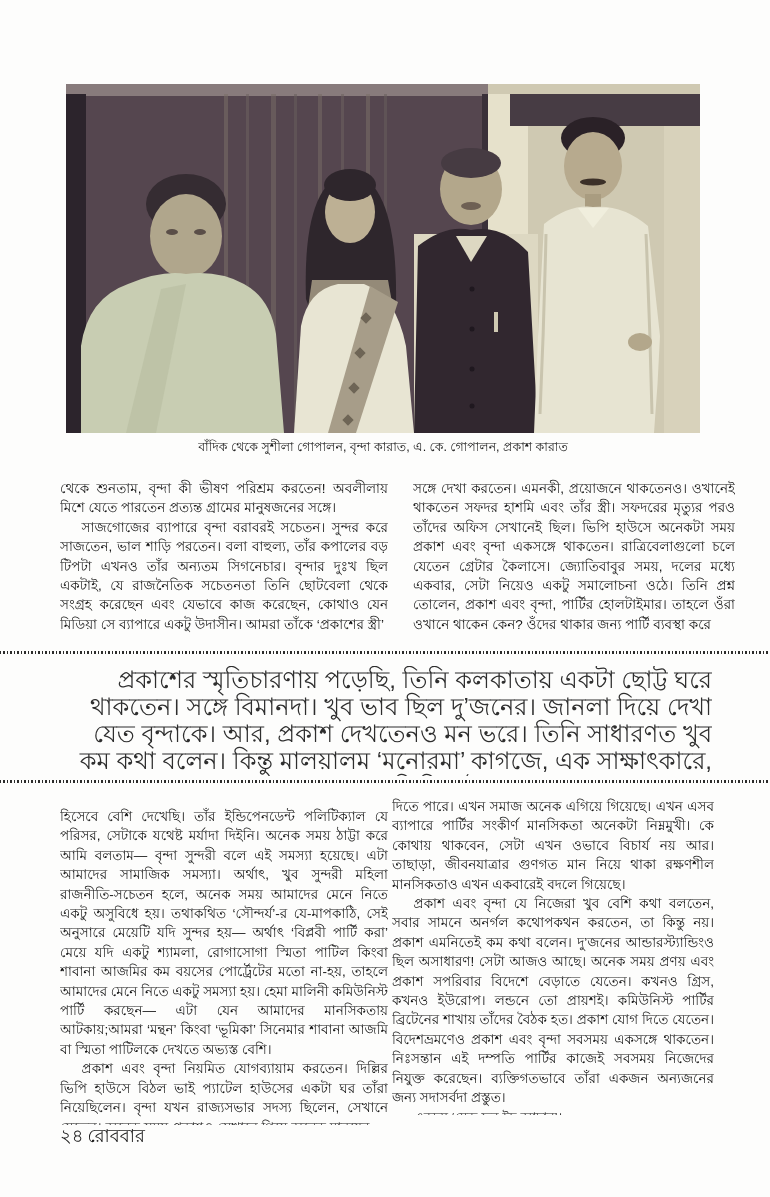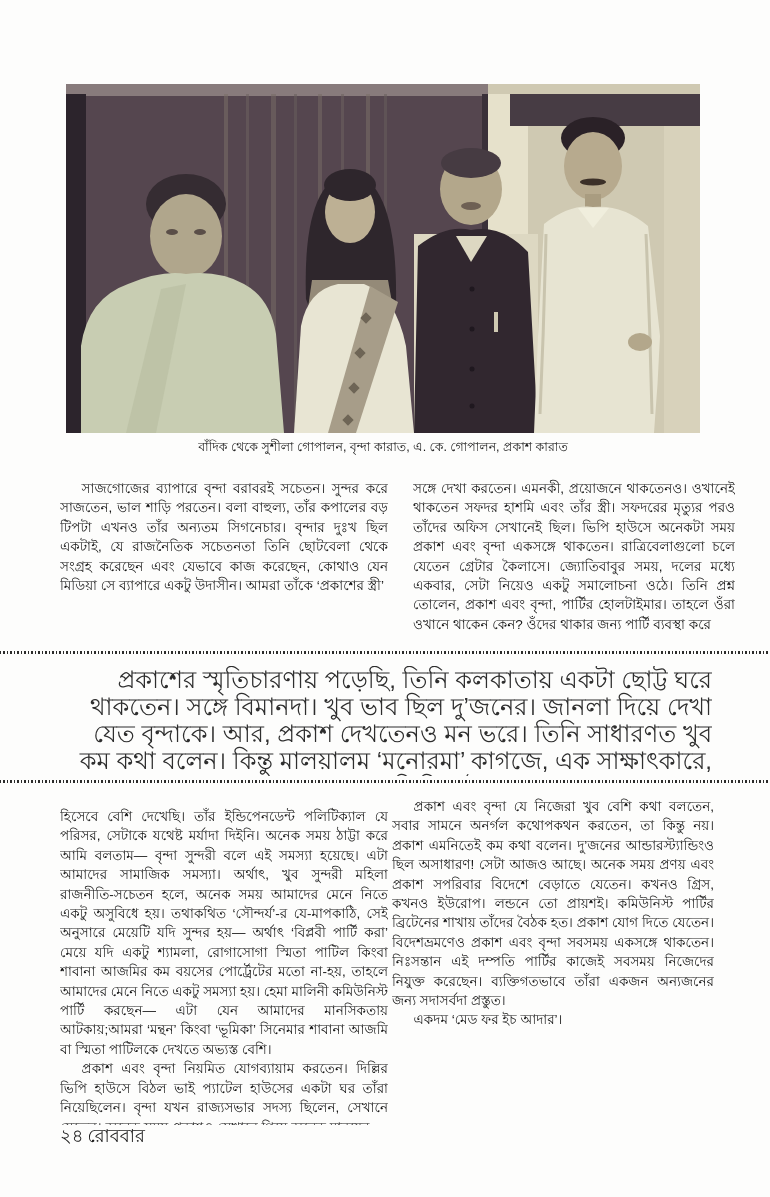--- a/index.html
+++ b/index.html
@@ -128,34 +128,36 @@
       <path d="M480,150 Q478,240 474,330" stroke="#c9c4ae" stroke-width="3" fill="none"></path>
       <path d="M580,150 Q584,240 586,330" stroke="#c9c4ae" stroke-width="3" fill="none"></path>
       <ellipse cx="574" cy="258" rx="12" ry="9" fill="#b3a78b"></ellipse>
     </g>
   </svg>
 </div>
 
 <div class="caption">বাঁদিক থেকে সুশীলা গোপালন, বৃন্দা কারাত, এ. কে. গোপালন, প্রকাশ কারাত</div>
 
 <div class="col top-left">
+    <p class="para">থেকে শুনতাম, বৃন্দা কী ভীষণ পরিশ্রম করতেন! অবলীলায় মিশে যেতে পারতেন প্রত্যন্ত গ্রামের মানুষজনের সঙ্গে।</p>
     <p class="para indent">সাজগোজের ব্যাপারে বৃন্দা বরাবরই সচেতন। সুন্দর করে সাজতেন, ভাল শাড়ি পরতেন। বলা বাহুল্য, তাঁর কপালের বড় টিপটা এখনও তাঁর অন্যতম সিগনেচার। বৃন্দার দুঃখ ছিল একটাই, যে রাজনৈতিক সচেতনতা তিনি ছোটবেলা থেকে সংগ্রহ করেছেন এবং যেভাবে কাজ করেছেন, কোথাও যেন মিডিয়া সে ব্যাপারে একটু উদাসীন। আমরা তাঁকে ‘প্রকাশের স্ত্রী’</p>
   </div>
 <div class="col top-right">
     <p class="para">সঙ্গে দেখা করতেন। এমনকী, প্রয়োজনে থাকতেনও। ওখানেই থাকতেন সফদর হাশমি এবং তাঁর স্ত্রী। সফদরের মৃত্যুর পরও তাঁদের অফিস সেখানেই ছিল। ভিপি হাউসে অনেকটা সময় প্রকাশ এবং বৃন্দা একসঙ্গে থাকতেন। রাত্রিবেলাগুলো চলে যেতেন গ্রেটার কৈলাসে। জ্যোতিবাবুর সময়, দলের মধ্যে একবার, সেটা নিয়েও একটু সমালোচনা ওঠে। তিনি প্রশ্ন তোলেন, প্রকাশ এবং বৃন্দা, পার্টির হোলটাইমার। তাহলে ওঁরা ওখানে থাকেন কেন? ওঁদের থাকার জন্য পার্টি ব্যবস্থা করে</p>
   </div>
 
 <div class="dotted-rule rule-top"></div>
 <div class="pull-quote">প্রকাশের স্মৃতিচারণায় পড়েছি, তিনি কলকাতায় একটা ছোট্ট ঘরে থাকতেন। সঙ্গে বিমানদা। খুব ভাব ছিল দু’জনের। জানলা দিয়ে দেখা যেত বৃন্দাকে। আর, প্রকাশ দেখতেনও মন ভরে। তিনি সাধারণত খুব কম কথা বলেন। কিন্তু মালয়ালম ‘মনোরমা’ কাগজে, এক সাক্ষাৎকারে, তিনি এই কথাগুলো বলে ফেলেন।</div>
 <div class="dotted-rule rule-bottom"></div>
 
 <div class="col bot-left">
     <p class="para">হিসেবে বেশি দেখেছি। তাঁর ইন্ডিপেনডেন্ট পলিটিক্যাল যে পরিসর, সেটাকে যথেষ্ট মর্যাদা দিইনি। অনেক সময় ঠাট্টা করে আমি বলতাম— বৃন্দা সুন্দরী বলে এই সমস্যা হয়েছে। এটা আমাদের সামাজিক সমস্যা। অর্থাৎ, খুব সুন্দরী মহিলা রাজনীতি-সচেতন হলে, অনেক সময় আমাদের মেনে নিতে একটু অসুবিধে হয়। তথাকথিত ‘সৌন্দর্য’-র যে-মাপকাঠি, সেই অনুসারে মেয়েটি যদি সুন্দর হয়— অর্থাৎ ‘বিপ্লবী পার্টি করা’ মেয়ে যদি একটু শ্যামলা, রোগাসোগা স্মিতা পাটিল কিংবা শাবানা আজমির কম বয়সের পোর্ট্রেটের মতো না-হয়, তাহলে আমাদের মেনে নিতে একটু সমস্যা হয়। হেমা মালিনী কমিউনিস্ট পার্টি করছেন— এটা যেন আমাদের মানসিকতায় আটকায়;আমরা ‘মন্থন’ কিংবা ‘ভূমিকা’ সিনেমার শাবানা আজমি বা স্মিতা পাটিলকে দেখতে অভ্যস্ত বেশি।</p>
     <p class="para indent">প্রকাশ এবং বৃন্দা নিয়মিত যোগব্যায়াম করতেন। দিল্লির ভিপি হাউসে বিঠল ভাই প্যাটেল হাউসের একটা ঘর তাঁরা নিয়েছিলেন। বৃন্দা যখন রাজ্যসভার সদস্য ছিলেন, সেখানে যেতেন। অনেক সময় প্রকাশও সেখানে গিয়ে অনেক মানুষের</p>
   </div>
 <div class="col bot-right">
+    <p class="para">দিতে পারে। এখন সমাজ অনেক এগিয়ে গিয়েছে। এখন এসব ব্যাপারে পার্টির সংকীর্ণ মানসিকতা অনেকটা নিম্নমুখী। কে কোথায় থাকবেন, সেটা এখন ওভাবে বিচার্য নয় আর। তাছাড়া, জীবনযাত্রার গুণগত মান নিয়ে থাকা রক্ষণশীল মানসিকতাও এখন একবারেই বদলে গিয়েছে।</p>
     <p class="para indent">প্রকাশ এবং বৃন্দা যে নিজেরা খুব বেশি কথা বলতেন, সবার সামনে অনর্গল কথোপকথন করতেন, তা কিন্তু নয়। প্রকাশ এমনিতেই কম কথা বলেন। দু’জনের আন্ডারস্ট্যান্ডিংও ছিল অসাধারণ! সেটা আজও আছে। অনেক সময় প্রণয় এবং প্রকাশ সপরিবার বিদেশে বেড়াতে যেতেন। কখনও গ্রিস, কখনও ইউরোপ। লন্ডনে তো প্রায়শই। কমিউনিস্ট পার্টির ব্রিটেনের শাখায় তাঁদের বৈঠক হত। প্রকাশ যোগ দিতে যেতেন। বিদেশভ্রমণেও প্রকাশ এবং বৃন্দা সবসময় একসঙ্গে থাকতেন। নিঃসন্তান এই দম্পতি পার্টির কাজেই সবসময় নিজেদের নিযুক্ত করেছেন। ব্যক্তিগতভাবে তাঁরা একজন অন্যজনের জন্য সদাসর্বদা প্রস্তুত।</p>
     <p class="para indent">একদম ‘মেড ফর ইচ আদার’।</p>
   </div>
 
 <div class="page-footer">
   <span>২৪</span><span>রোববার</span>
 </div>
 
 </body></html>

